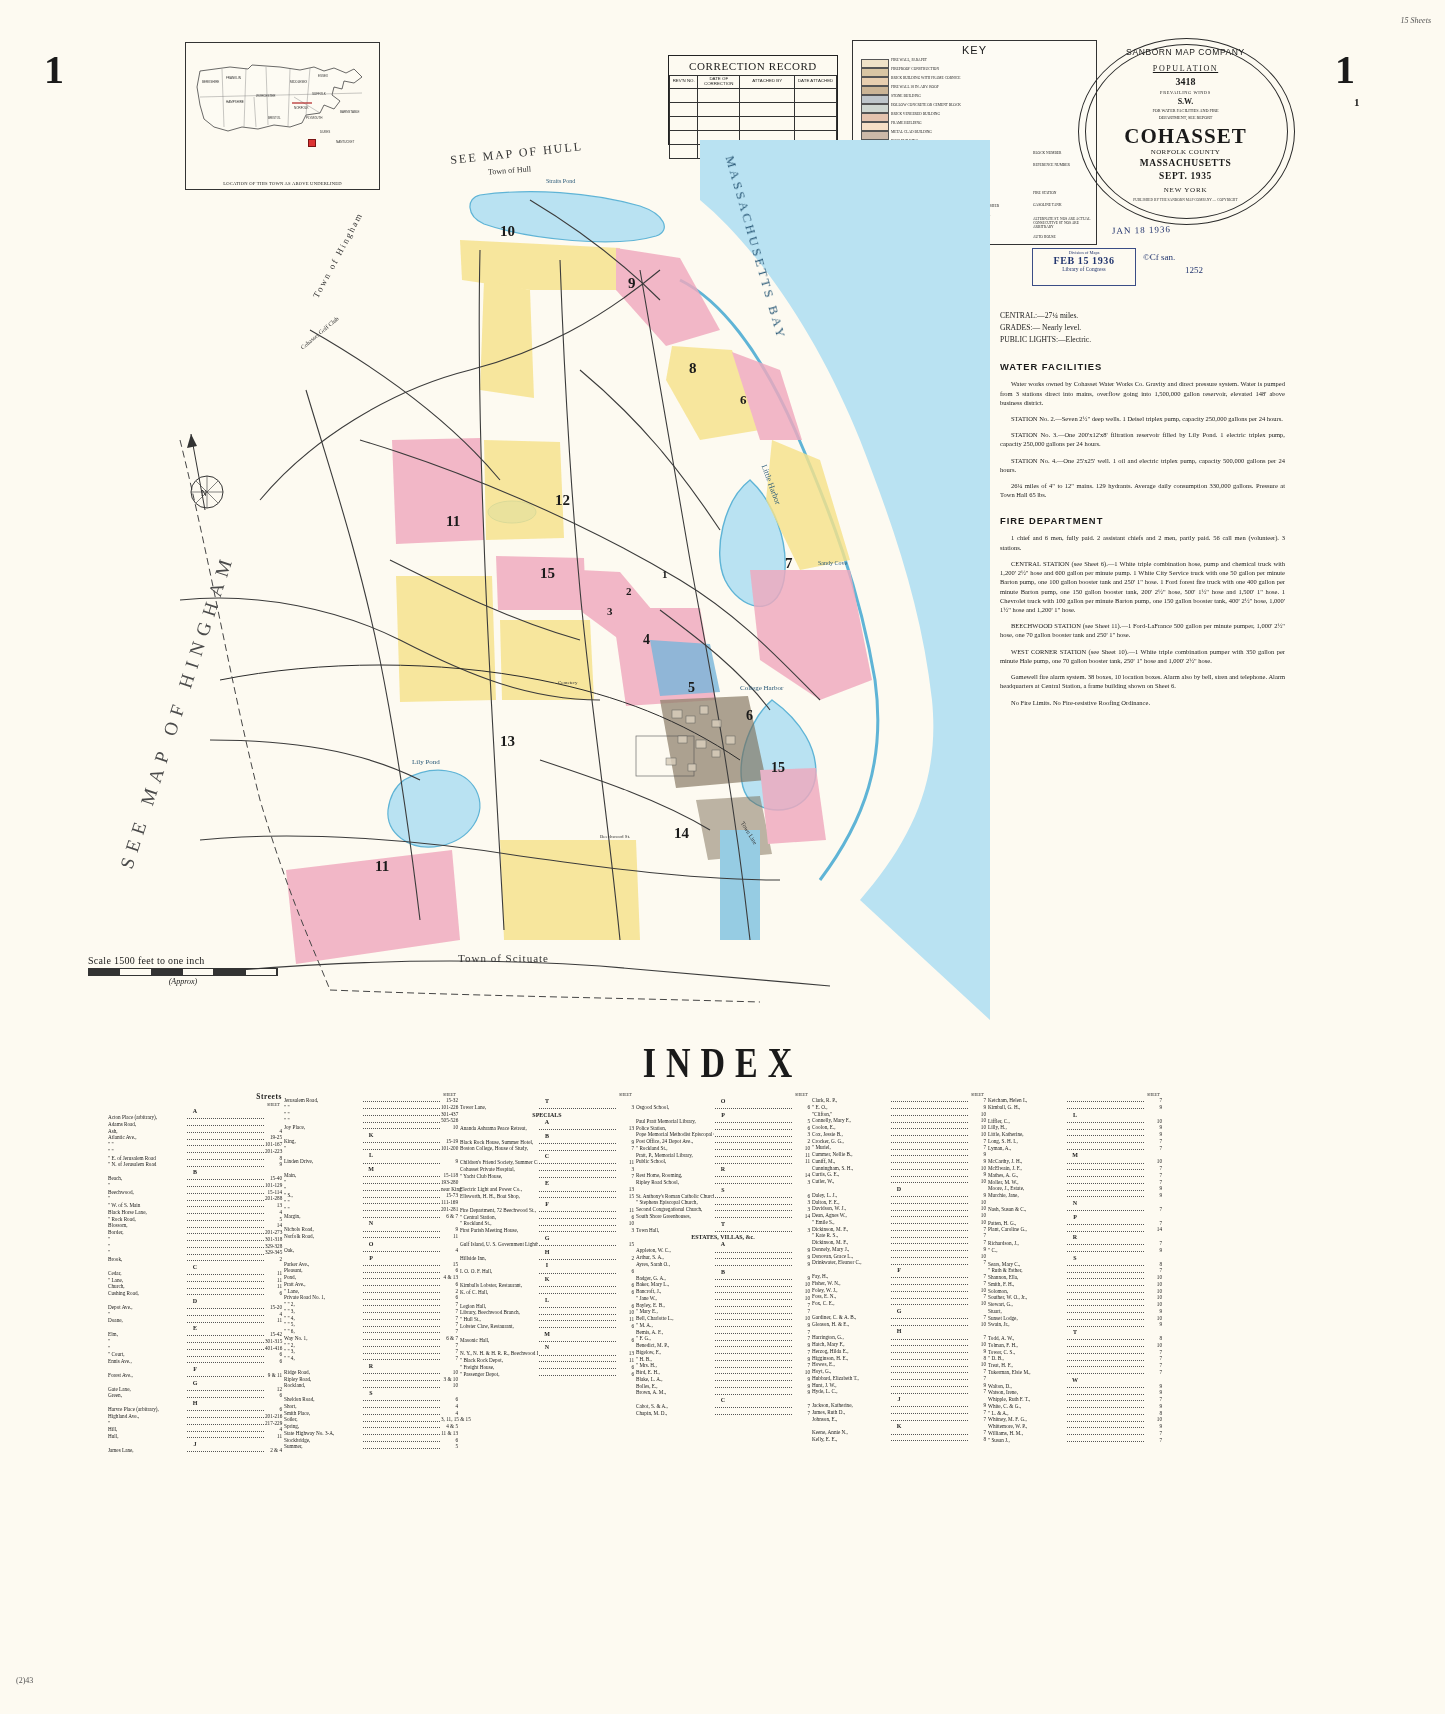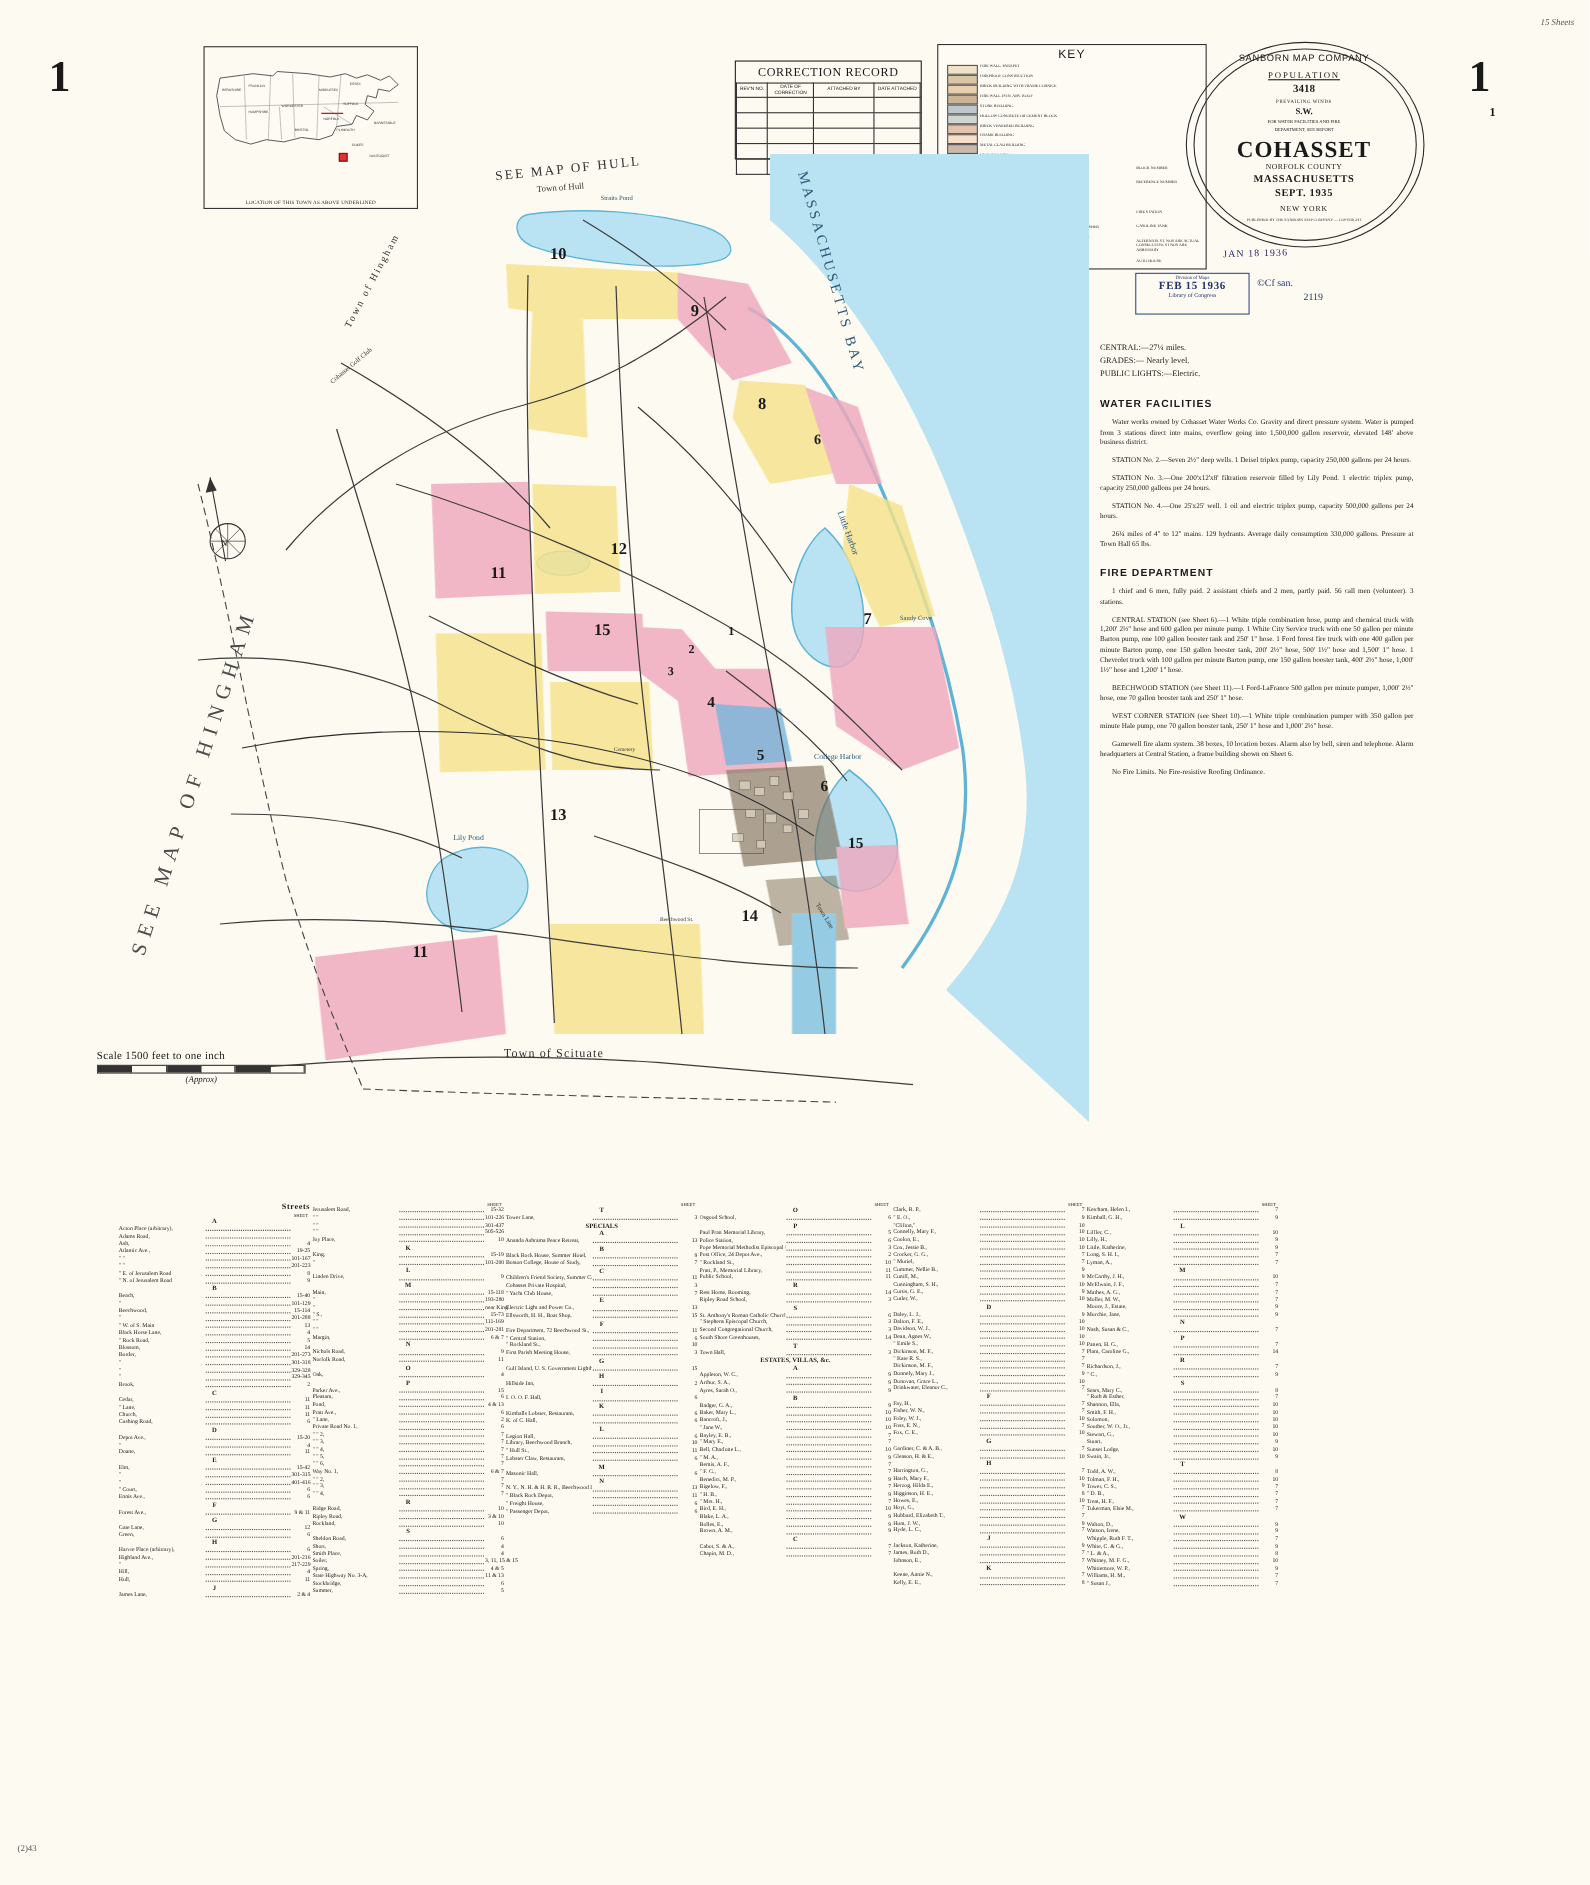--- a/index.html
+++ b/index.html
@@ -281,21 +281,21 @@
     <div class="foot">PUBLISHED BY THE SANBORN MAP COMPANY — COPYRIGHT</div>
   </div>
 
   <div class="abs" id="stamp-dated">JAN 18 1936</div>
   <div class="bx" id="stamp-loc">
     <div class="l1">Division of Maps</div>
     <div class="l2">FEB 15 1936</div>
     <div class="l3">Library of Congress</div>
   </div>
   <div class="abs" id="stamp-cfsan">©Cf san.</div>
-  <div class="abs" id="stamp-num">2119</div>
+  <div class="abs" id="stamp-num">1252</div>
 
   <div class="bx" id="rightcol">
     <div class="line">CENTRAL:—27¼ miles.</div>
     <div class="line">GRADES:— Nearly level.</div>
     <div class="line">PUBLIC LIGHTS:—Electric.</div>
 
     <h3>WATER FACILITIES</h3>
     <p>Water works owned by Cohasset Water Works Co.  Gravity and direct pressure system.  Water is pumped from 3 stations direct into mains, overflow going into 1,500,000 gallon reservoir, elevated 148' above business district.</p>
     <p>STATION No. 2.—Seven 2½" deep wells.  1 Deisel triplex pump, capacity 250,000 gallons per 24 hours.</p>
     <p>STATION No. 3.—One 200'x12'x8' filtration reservoir filled by Lily Pond.  1 electric triplex pump, capacity 250,000 gallons per 24 hours.</p>
@@ -450,20 +450,23 @@
       <div></div>
         <div></div>
         <div></div>
         <div></div>
         <div></div>
         <div></div>
     </div>
     <div class="approx">(Approx)</div>
   </div>
 
+  <div class="bx" id="indexTitle">
+    <span>INDEX</span>
+  </div>
 
   <div class="bx" id="index">
       <div class="icol">
         <div class="chead">Streets</div>
         <div class="sheethdr">SHEET</div>
         <div class="letter">A</div>
         <div class="irow">
           <span class="nm">Acton Place (arbitrary),</span>
           <span class="leader"></span>
           <span class="pg"></span>

